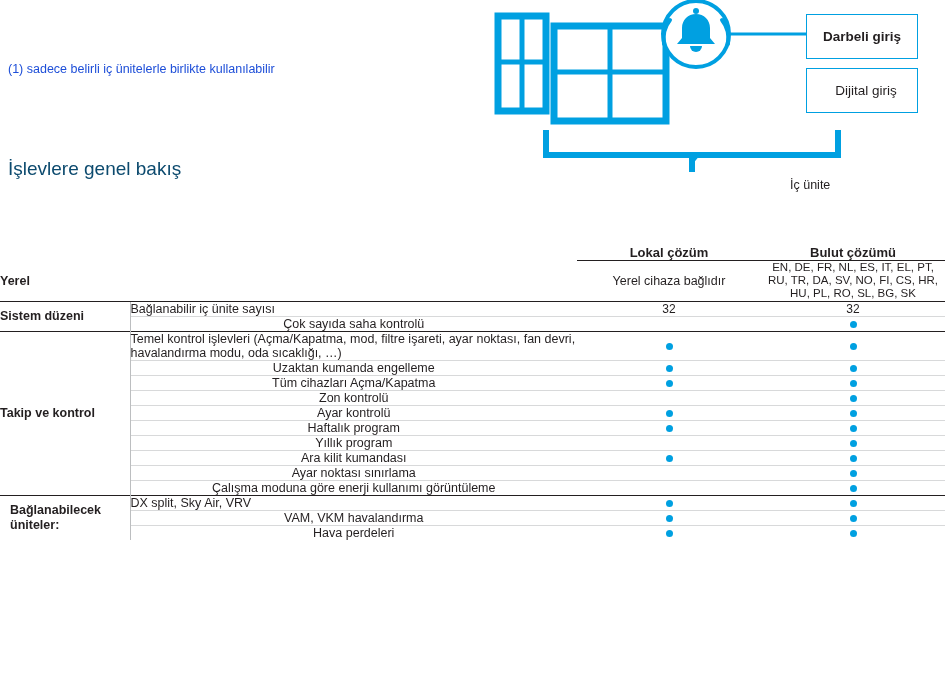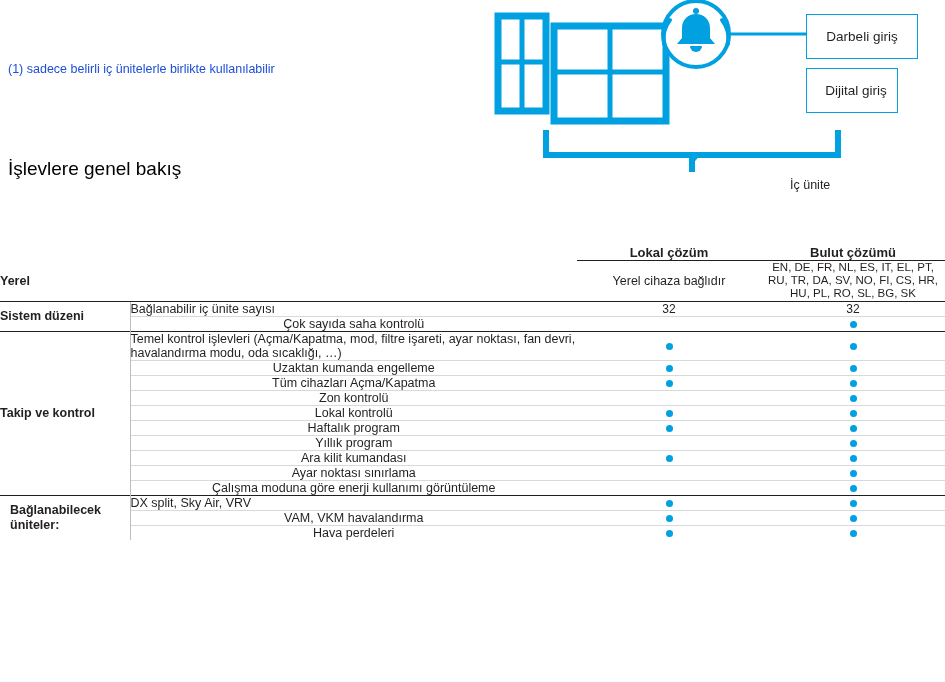--- a/index.html
+++ b/index.html
@@ -10,37 +10,37 @@
     color:#231f20;
     position:relative;
     overflow:hidden;
   }
   .footnote{
     position:absolute;left:8px;top:62px;
     font-size:12.5px;color:#1d4ed8;
   }
   .section-title{
     position:absolute;left:8px;top:158px;
-    font-size:19px;color:#000000;font-weight:400;
+    font-size:19px;color:#0c4a6e;font-weight:400;
   }
 
   
   .diagram{position:absolute;left:480px;top:0;width:465px;height:205px;}
   .diagram svg{position:absolute;left:0;top:0;}
   .callout{
     position:absolute;
     border:1.6px solid #00a0e1;
     background:#fff;
     font-size:13.5px;
     color:#231f20;
     display:flex;align-items:center;justify-content:center;
     box-sizing:border-box;
   }
-  .callout.one{left:326px;top:14px;width:112px;height:45px;}
-  .callout.two{left:326px;top:68px;width:92px;height:45px;padding-left:8px;}
+  .callout.one{left:326px;top:14px;width:112px;height:45px;font-weight:bold;}
+  .callout.two{left:326px;top:68px;width:112px;height:45px;padding-left:8px;}
   .innerunit-label{
     position:absolute;left:310px;top:178px;
     font-size:12.5px;color:#231f20;
   }
 
   
   table.matrix{
     position:absolute;left:0;top:205px;
     width:945px;
     border-collapse:collapse;
@@ -187,21 +187,21 @@
       <td class="feat">Tüm cihazları Açma/Kapatma</td>
       <td class="center"><span class="dot"></span></td>
       <td class="center"><span class="dot"></span></td>
     </tr>
     <tr class="rule-thin">
       <td class="feat">Zon kontrolü</td>
       <td class="center"></td>
       <td class="center"><span class="dot"></span></td>
     </tr>
     <tr class="rule-thin">
-      <td class="feat">Lokal kontrolü</td>
+      <td class="feat">Ayar kontrolü</td>
       <td class="center"><span class="dot"></span></td>
       <td class="center"><span class="dot"></span></td>
     </tr>
     <tr class="rule-thin">
       <td class="feat">Haftalık program</td>
       <td class="center"><span class="dot"></span></td>
       <td class="center"><span class="dot"></span></td>
     </tr>
     <tr class="rule-thin">
       <td class="feat">Yıllık program</td>

